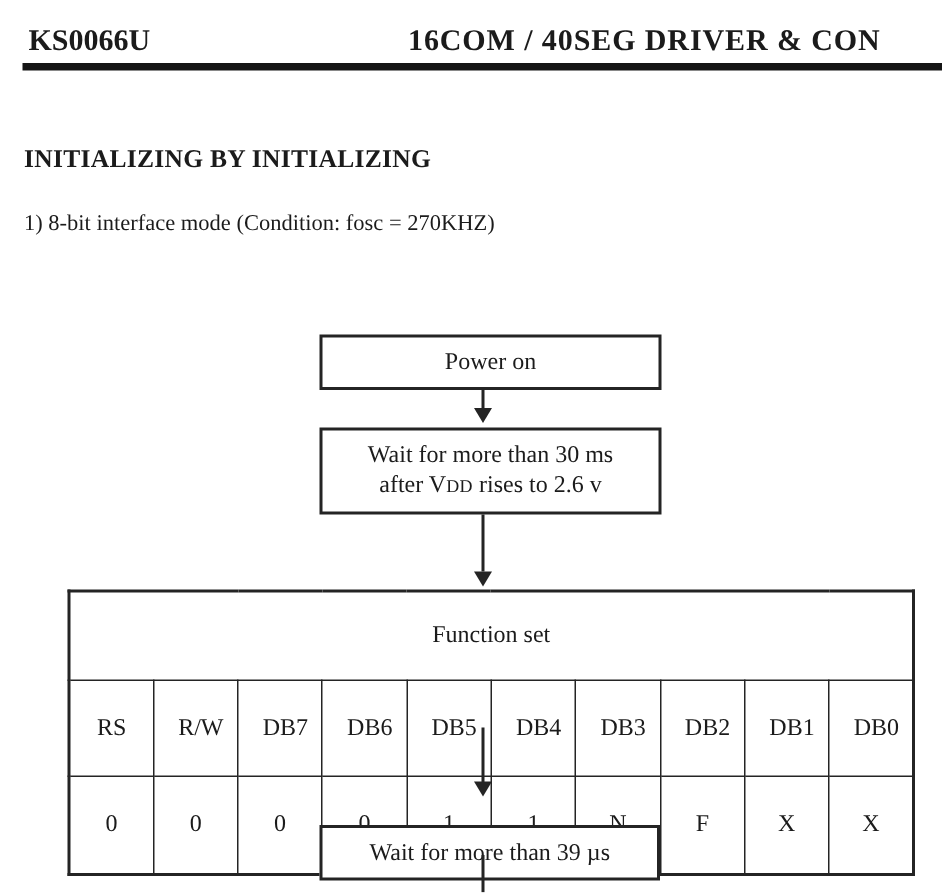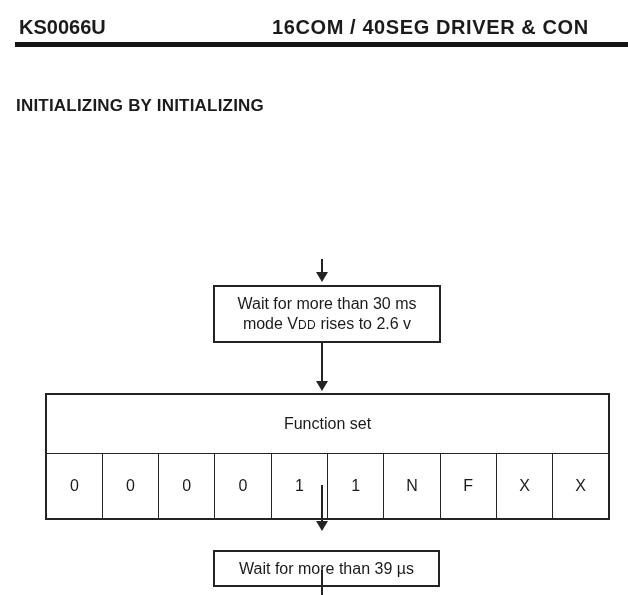--- a/index.html
+++ b/index.html
@@ -2,21 +2,21 @@
 <html><head>
 <meta charset="utf-8">
 <style>
   html, body { margin: 0; padding: 0; background: #ffffff; }
   .page {
     position: relative;
     width: 628px;
     height: 595px;
     background: #ffffff;
     overflow: hidden;
-    font-family: Liberation Sans, sans-serif;
+    font-family: Liberation Serif, serif;
     color: #1b1b1b;
   }
   
   .hdr-left {
     position: absolute; left: 19px; top: 16px;
     font-size: 20px; font-weight: bold; white-space: nowrap;
   }
   .hdr-right {
     position: absolute; left: 272px; top: 16px; right: -4px;
     font-size: 20px; font-weight: bold; white-space: nowrap;
@@ -82,37 +82,53 @@
 </head>
 <body>
 
 <div class="page">
 
   <div class="hdr-left">KS0066U</div>
   <div class="hdr-right">16COM / 40SEG DRIVER &amp; CON</div>
   <div class="hdr-rule"></div>
 
   <div class="sec-title">INITIALIZING BY INITIALIZING</div>
+  <div class="sec-sub">1) 8-bit interface mode (Condition: fosc = 270KHZ)</div>
 
+  <div class="fbox box-power">
+    <span>Power on</span>
+  </div>
 
   <div class="fline l1"></div>
   <div class="fhead h1"></div>
 
   <div class="fbox box-wait30">
     <div>Wait for more than 30 ms</div>
-    <div><span>mode V</span><span class="small-caps">DD</span><span> rises to 2.6 v</span></div>
+    <div><span>after V</span><span class="small-caps">DD</span><span> rises to 2.6 v</span></div>
   </div>
 
   <div class="fline l2"></div>
   <div class="fhead h2"></div>
 
   <table class="ftable">
     <tbody>
         <tr class="trow-title">
       <td colspan="10">Function set</td>
+    </tr>
+    <tr class="trow-head">
+      <td>RS</td>
+      <td>R/W</td>
+      <td>DB7</td>
+      <td>DB6</td>
+      <td>DB5</td>
+      <td>DB4</td>
+      <td>DB3</td>
+      <td>DB2</td>
+      <td>DB1</td>
+      <td>DB0</td>
     </tr>
     <tr class="trow-val">
       <td>0</td>
       <td>0</td>
       <td>0</td>
       <td>0</td>
       <td>1</td>
       <td>1</td>
       <td>N</td>
       <td>F</td>

